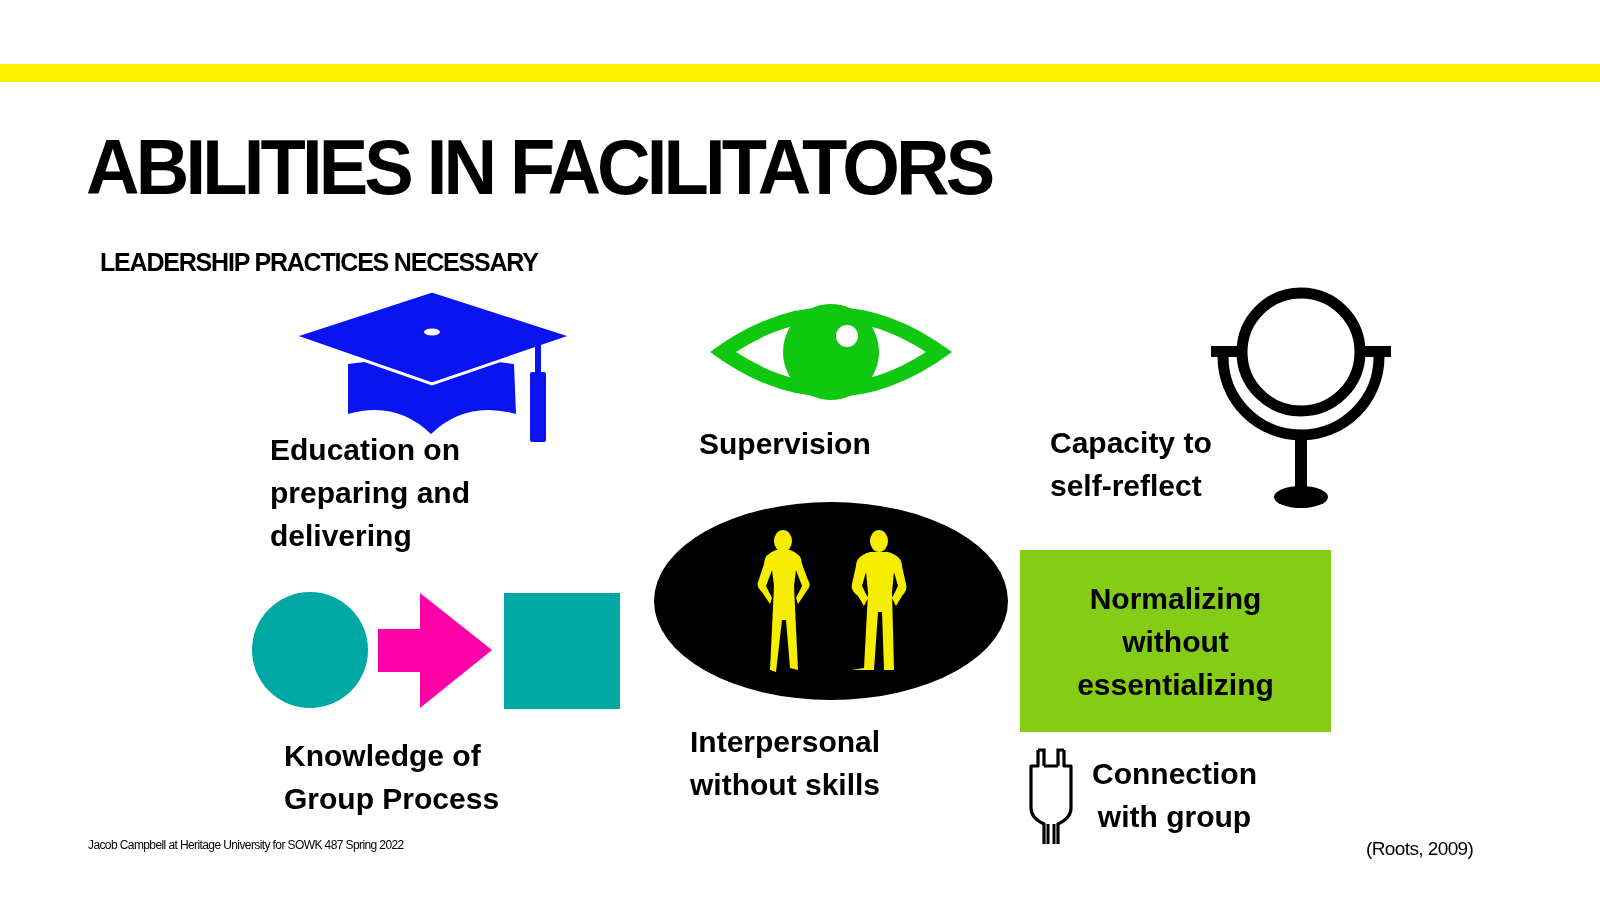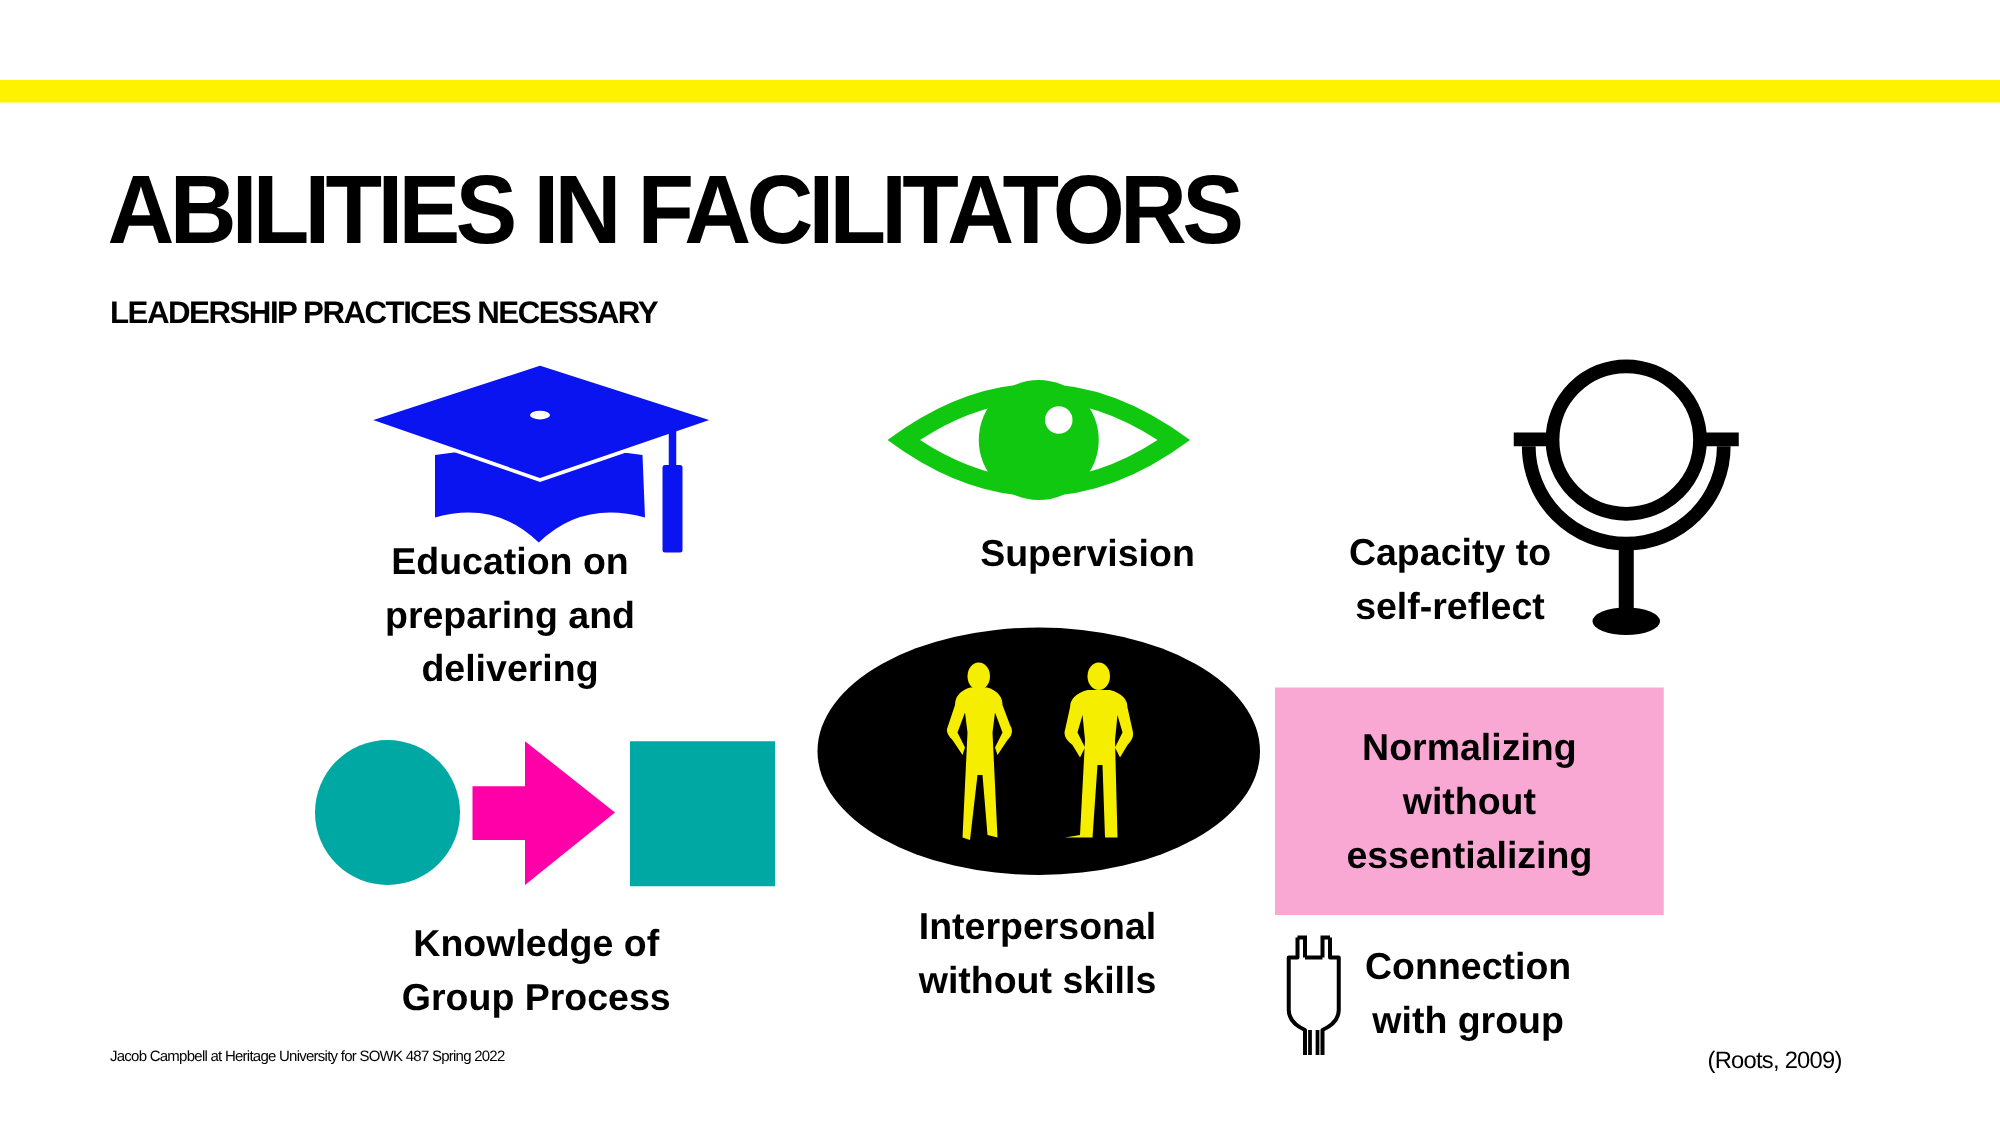--- a/index.html
+++ b/index.html
@@ -7,31 +7,31 @@
     width: 1600px; height: 900px; position: relative; overflow: hidden;
     background: #ffffff; font-family: "Liberation Sans", "DejaVu Sans", sans-serif; color: #000;
   }
   .topbar { position: absolute; left: 0; top: 64px; width: 1600px; height: 18px; background: #fff200; }
   .title {
     position: absolute; left: 86px; top: 128px; margin: 0;
     font-size: 78px; font-weight: bold; letter-spacing: -4px; line-height: 1;
     transform: scaleX(0.95); transform-origin: left;
   }
   .subtitle {
-    position: absolute; left: 88px; top: 238px; margin: 0;
+    position: absolute; left: 88px; top: 238px; margin: 12px;
     font-size: 25px; font-weight: bold; letter-spacing: -1.2px; line-height: 1;
   }
   .label {
     position: absolute; font-size: 30px; font-weight: bold; line-height: 43px;
-    text-align: center; white-space: pre-line;
+    text-align: left; white-space: pre-line;
   }
   .icon { position: absolute; }
   .callout {
     position: absolute; left: 1020px; top: 550px; width: 311px; height: 182px;
-    background: #f9a8d4; display: flex; align-items: center; justify-content: center;
+    background: #84cc16; display: flex; align-items: center; justify-content: center;
   }
   .callout span {
     font-size: 30px; font-weight: bold; line-height: 43px; text-align: center; white-space: pre-line;
   }
   .footer { position: absolute; left: 88px; top: 838px; font-size: 12px; letter-spacing: -0.6px; }
   .citation { position: absolute; left: 1366px; top: 838px; font-size: 19px; letter-spacing: -0.6px; }
 </style>
 </head>
 <body>
 
@@ -50,21 +50,21 @@
 <div class="label" style="left:270px;top:428px;width:276px">Education on
 preparing and
 delivering</div>
 
 <svg class="icon" style="left:708px;top:288px" width="246" height="128" viewBox="0 0 246 128">
   <path d="M2 64 Q123 -26 244 64 Q123 154 2 64 Z" fill="#10c810"></path>
   <path d="M28 64 Q123 2 218 64 Q123 126 28 64 Z" fill="#fff"></path>
   <circle cx="123" cy="64" r="48" fill="#10c810"></circle>
   <circle cx="139" cy="48" r="11" fill="#fff"></circle>
 </svg>
-<div class="label" style="left:740px;top:422px;width:260px">Supervision</div>
+<div class="label" style="left:699px;top:422px;width:260px">Supervision</div>
 
 <svg class="icon" style="left:1205px;top:282px" width="195" height="232" viewBox="0 0 195 232">
   <circle cx="96" cy="70" r="59" fill="none" stroke="#000" stroke-width="11"></circle>
   <rect x="6" y="64" width="30" height="11" fill="#000"></rect>
   <rect x="156" y="64" width="30" height="11" fill="#000"></rect>
   <path d="M18 75 A78 78 0 0 0 174 75" fill="none" stroke="#000" stroke-width="11"></path>
   <rect x="90" y="150" width="12" height="64" fill="#000"></rect>
   <ellipse cx="96" cy="215" rx="27" ry="11" fill="#000"></ellipse>
 </svg>
 <div class="label" style="left:1050px;top:421px;width:220px">Capacity to

